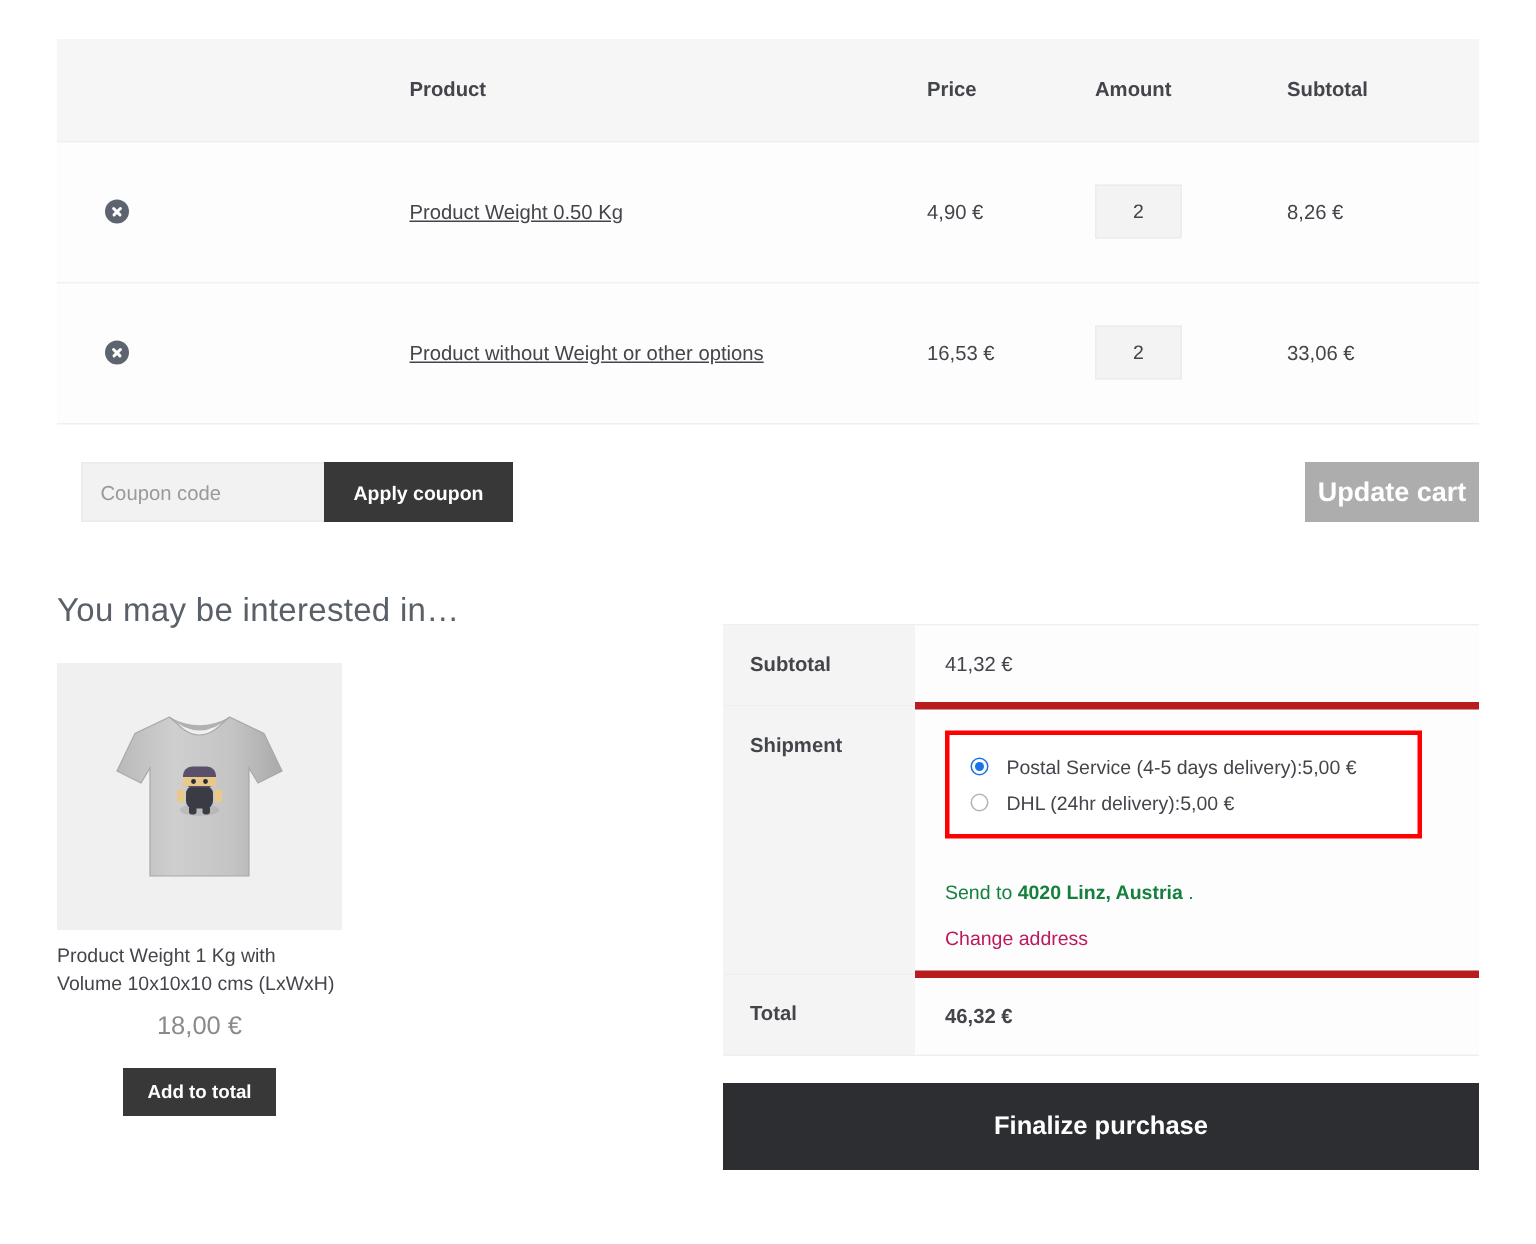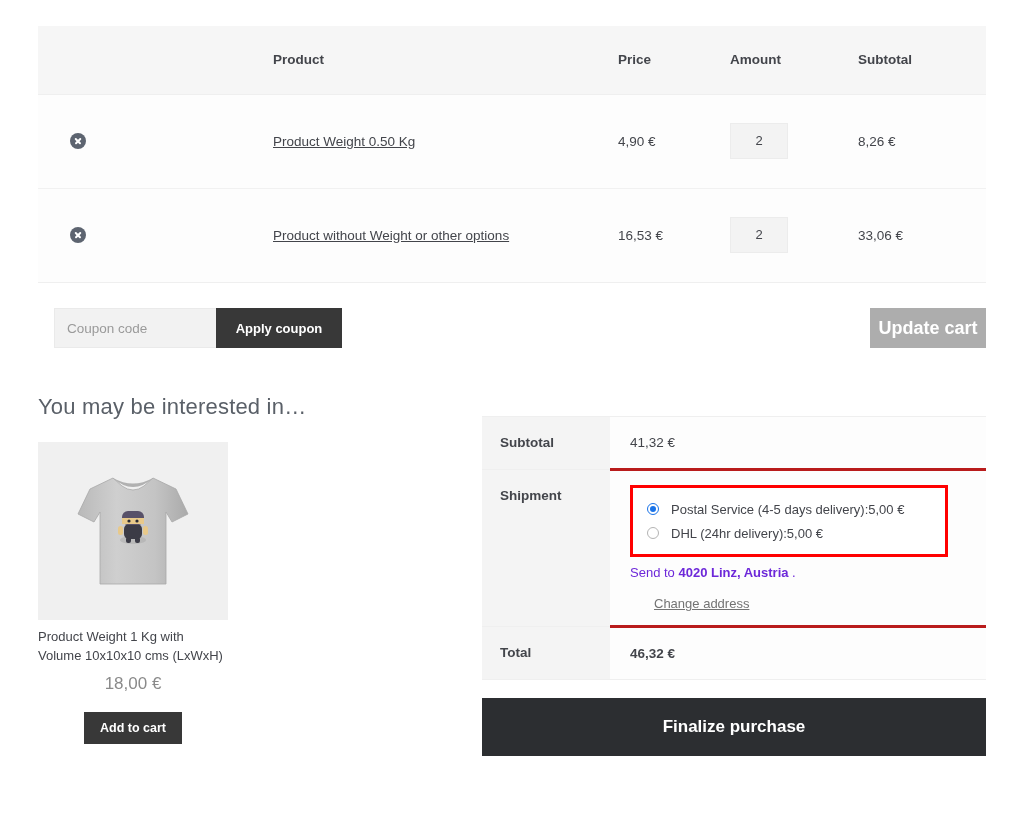--- a/index.html
+++ b/index.html
@@ -194,21 +194,21 @@
     color: #43454b;
     padding: 18px 0 18px 18px;
     border-top: 1px solid #efefef;
   }
   .totals-table td {
     background: #fdfdfd;
     vertical-align: top;
     font-size: 13.5px;
     color: #43454b;
     padding: 18px 16px 18px 20px;
-    border-top: 3px solid #b91c1c;
+    border-top: 5px solid #b91c1c;
   }
   .totals-table tr:first-child th,
   .totals-table tr:first-child td { border-top: 1px solid #efefef; }
   .totals-table tr:last-child th,
   .totals-table tr:last-child td { border-bottom: 1px solid #efefef; }
   .shipment-cell { padding-top: 14px !important; padding-bottom: 14px !important; }
 
   .ship-options {
     border: 3px solid #ff0000;
     padding: 9px 10px 9px 14px;
@@ -238,30 +238,28 @@
     content: "";
     position: absolute;
     left: 50%; top: 50%;
     width: 6px; height: 6px;
     border-radius: 50%;
     background: #1a73e8;
     transform: translate(-50%,-50%);
   }
   .ship-label { font-size: 13px; color: #43454b; }
 
-  .send-to { margin-top: 8px; font-size: 13px; color: #6d28d9; }
+  .send-to { margin-top: 28px; font-size: 13px; color: #15803d; }
   .send-to b { font-weight: bold; }
   .change-address {
     display: inline-block;
     margin-top: 16px;
     font-size: 13px;
-    color: #737373;
-    text-decoration: underline;
-    cursor: pointer;
-    margin-left: 24px;
+    color: #be185d;
+    cursor: pointer;
   }
   .total-value { font-weight: bold; }
 
   .finalize-btn {
     display: block;
     margin-top: 18px;
     width: 504px; height: 58px;
     background: #2c2e31;
     color: #ffffff;
     border: none;
@@ -357,21 +355,21 @@
             <circle cx="4" cy="-5" r="1.6" fill="#2b2b33"></circle>
             <rect x="-15" y="0" width="5" height="9" rx="2.5" fill="#e8c98a"></rect>
             <rect x="10" y="0" width="5" height="9" rx="2.5" fill="#e8c98a"></rect>
             <rect x="-7" y="11" width="5" height="6" rx="2" fill="#3b3b46"></rect>
             <rect x="2" y="11" width="5" height="6" rx="2" fill="#3b3b46"></rect>
           </g>
         </svg>
       </div>
       <div class="upsell-name">Product Weight 1 Kg with Volume 10x10x10 cms (LxWxH)</div>
       <div class="upsell-price">18,00 €</div>
-      <button class="add-to-cart-btn">Add to cart</button>
+      <button class="add-to-cart-btn">Add to total</button>
     </div>
   </div>
 
   <div class="totals-wrap">
     <table class="totals-table">
       <tbody>
           <tr>
         <th>Subtotal</th>
         <td>41,32 €</td>
       </tr>

